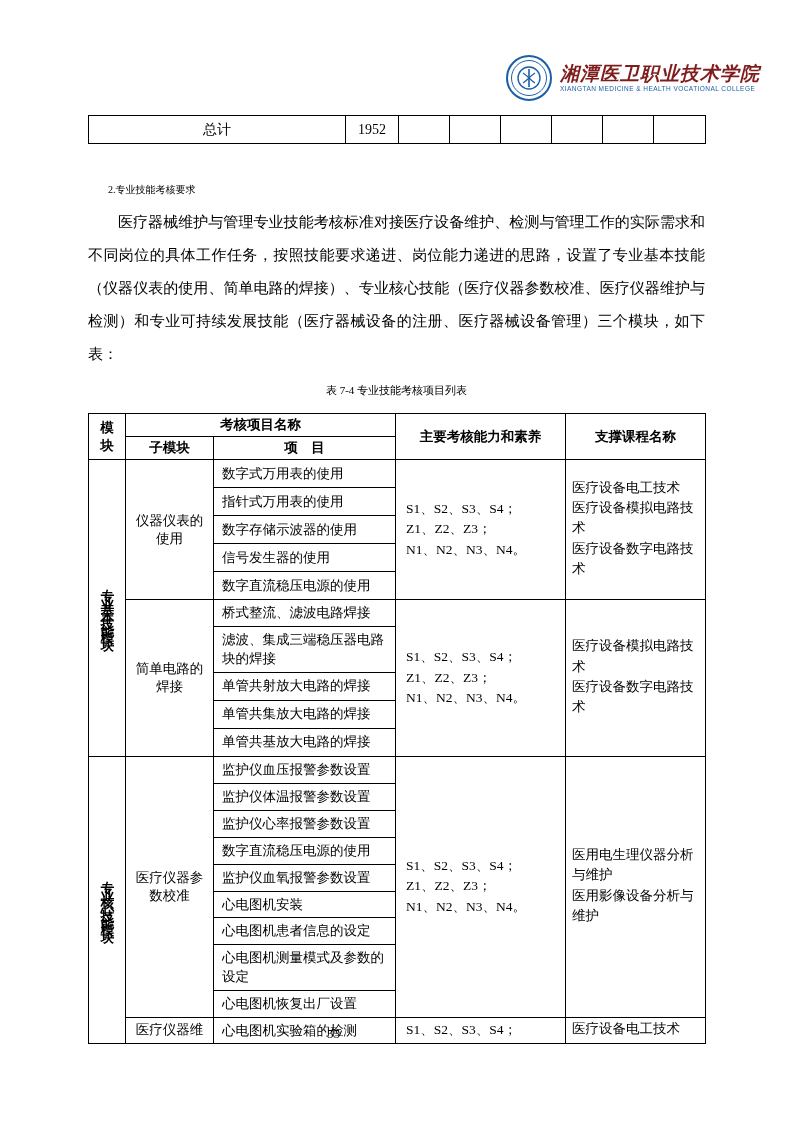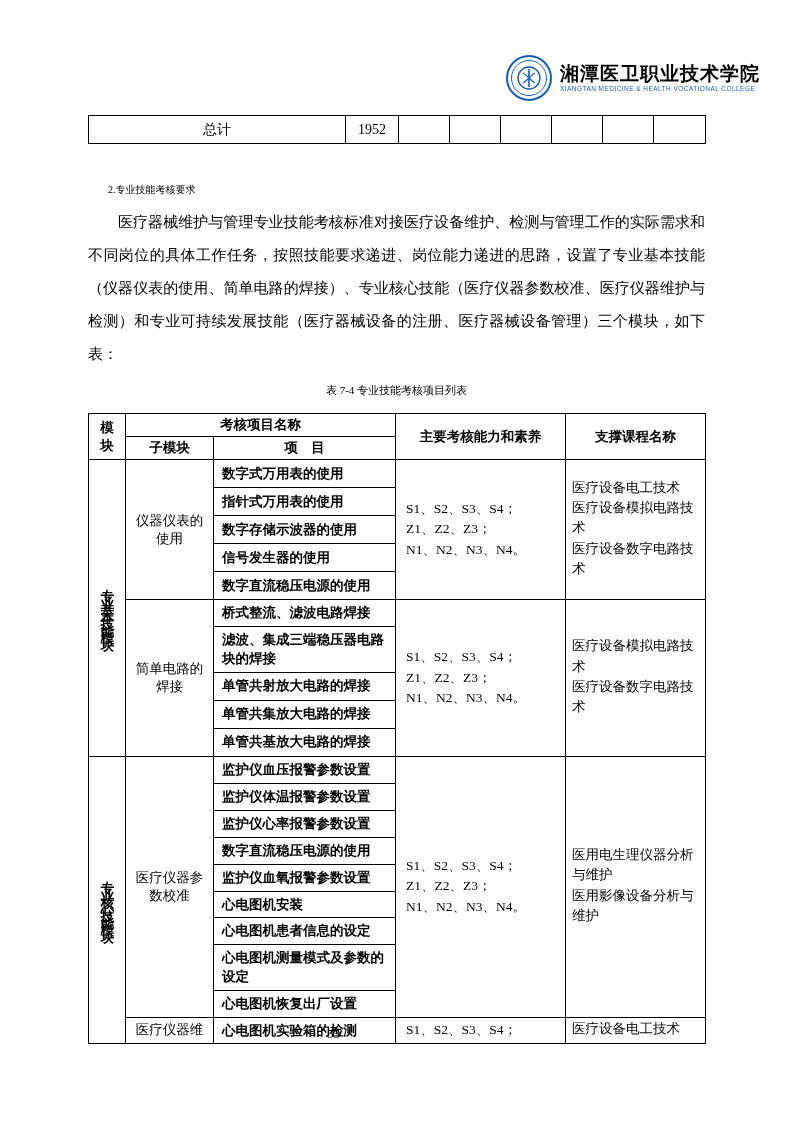--- a/index.html
+++ b/index.html
@@ -17,21 +17,21 @@
     width:46px; height:46px; border-radius:50%;
     border:2px solid #1b5fa8; position:relative; flex:0 0 auto;
     display:flex; align-items:center; justify-content:center;
   }
   .logo-circle::before {
     content:""; position:absolute; inset:3px; border-radius:50%;
     border:1px solid #1b5fa8;
   }
   .logo-text { display:flex; flex-direction:column; line-height:1.15; }
   .logo-zh {
-    color:#000000; font-weight:bold; 
+    color:#7f1d1d; font-weight:bold; font-style:italic;
     font-size:19px; letter-spacing:1px; white-space:nowrap;
   }
   .logo-en {
     color:#1b5fa8; font-size:6.5px; letter-spacing:0.45px; white-space:nowrap;
     font-family:"Liberation Sans","DejaVu Sans",sans-serif;
   }
 
   
   .content { position:absolute; top:115px; left:88px; width:617px; }
 
@@ -51,21 +51,21 @@
   .main-table td { font-size:13.5px; }
   .hdr { font-weight:bold; font-size:13.5px; }
   .hdr-module { padding:2px 10px; }   
   .module-cell { padding:0; }
   .vertical {
     writing-mode:vertical-lr; text-orientation:upright;
     letter-spacing:7px; font-weight:bold; font-size:13.5px;
     display:inline-block;
   }
   .submodule-cell { font-size:13.5px; }
-  .item-cell { text-align:left; padding:3px 8px; font-size:12.5px; line-height:1.45;font-weight:bold; }
+  .item-cell { text-align:left; padding:3px 8px; font-size:12.5px; line-height:1.45; }
   .ability-cell { text-align:left; padding:2px 10px; white-space:pre-line; font-size:13.5px; line-height:1.5; }
   .courses-cell { text-align:left; padding:2px 6px; white-space:pre-line; font-size:13.5px; line-height:1.5;font-family:Liberation Mono, monospace; }
 
   tr.h22 { height:22px; }
   tr.h24 { height:24px; }
   tr.h26 { height:26px; }
   tr.h27 { height:27px; }
   tr.h28 { height:28px; }
   tr.h36 { height:36px; }
   tr.h38 { height:38px; }

